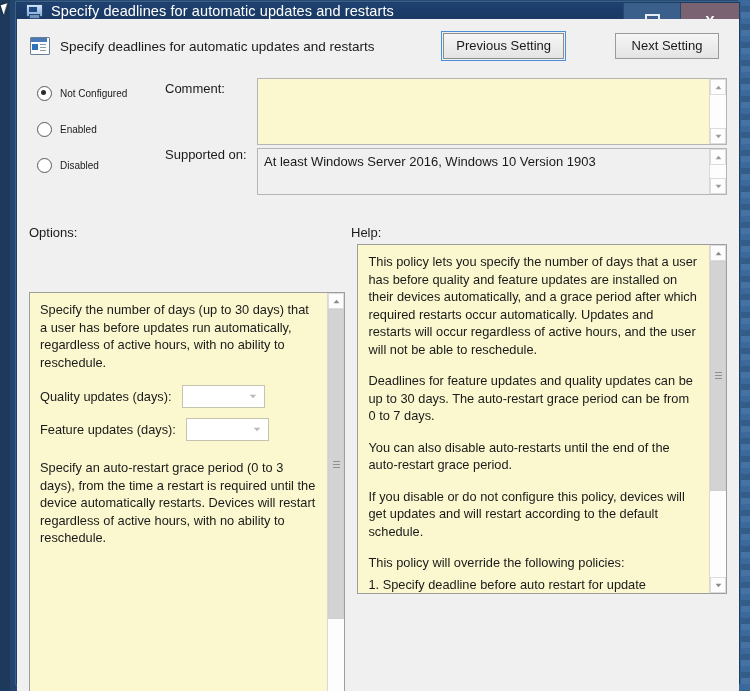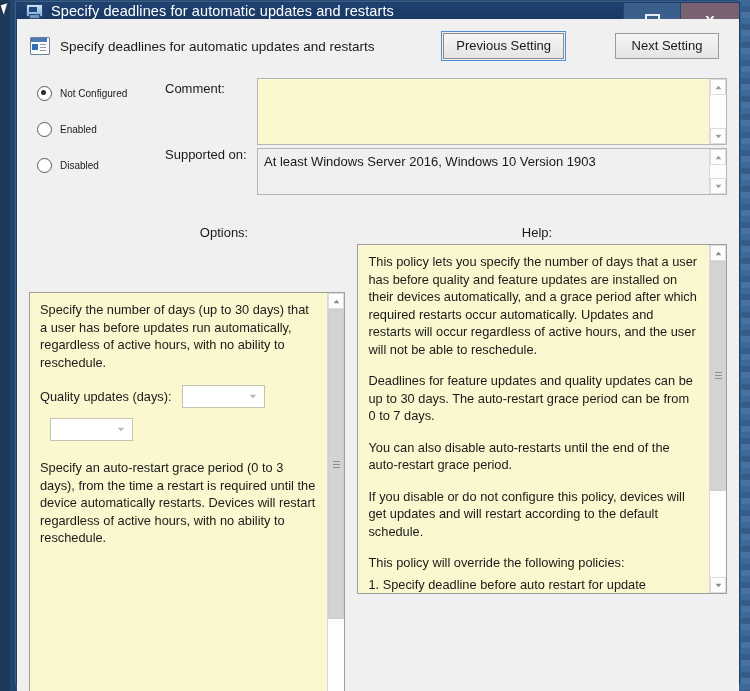--- a/index.html
+++ b/index.html
@@ -150,21 +150,21 @@
   .sb-track { flex: 1; background: #fdfdfd; position: relative; }
   .sb-thumb {
     position: absolute; left: 0; right: 0;
     background: #d3d3d3; border: 1px solid #cfcfcf;
     display: flex; align-items: center; justify-content: center;
   }
   .grip { width: 7px; height: 7px; background:
       repeating-linear-gradient(180deg,#8f8f8f 0 1px,transparent 1px 3px); }
 
   
-  .panes-labels { display: flex; padding: 6px 16px 4px 12px; justify-content: center; }
+  .panes-labels { display: flex; padding: 6px 16px 4px 12px; }
   .opt-label { width: 322px; font-size: 13px; color: #1a1a1a; }
   .help-label { font-size: 13px; color: #1a1a1a; }
 
   .panes { display: flex; padding: 0 12px; gap: 12px; }
   .pane {
     border: 1px solid #9e9e9e; background: #fbf8cf;
     box-sizing: border-box; position: relative;
     display: flex; flex-direction: column;
   }
   .pane-opt { width: 322px; height: 442px; margin-top: 48px; }
@@ -328,20 +328,21 @@
             <div class="opt-row">
               <span class="lbl">Quality updates (days):</span>
               <div class="combo">
                 <span class="val"></span>
                 <svg width="8" height="5" viewBox="0 0 8 5">
                     <path d="M0.7 0.8 L7.3 0.8 L4 4.2 Z" fill="#b9b9b9"></path>
                   </svg>
               </div>
             </div>
             <div class="opt-row">
+              <span class="lbl">Feature updates (days):</span>
               <div class="combo">
                 <span class="val"></span>
                 <svg width="8" height="5" viewBox="0 0 8 5">
                     <path d="M0.7 0.8 L7.3 0.8 L4 4.2 Z" fill="#b9b9b9"></path>
                   </svg>
               </div>
             </div>
             <p style="margin-top:18px;">Specify an auto-restart grace period (0 to 3 days), from the time a restart is required until the device automatically restarts.  Devices will restart regardless of active hours, with no ability to reschedule.</p>
           </div>
           <div class="vscroll">

